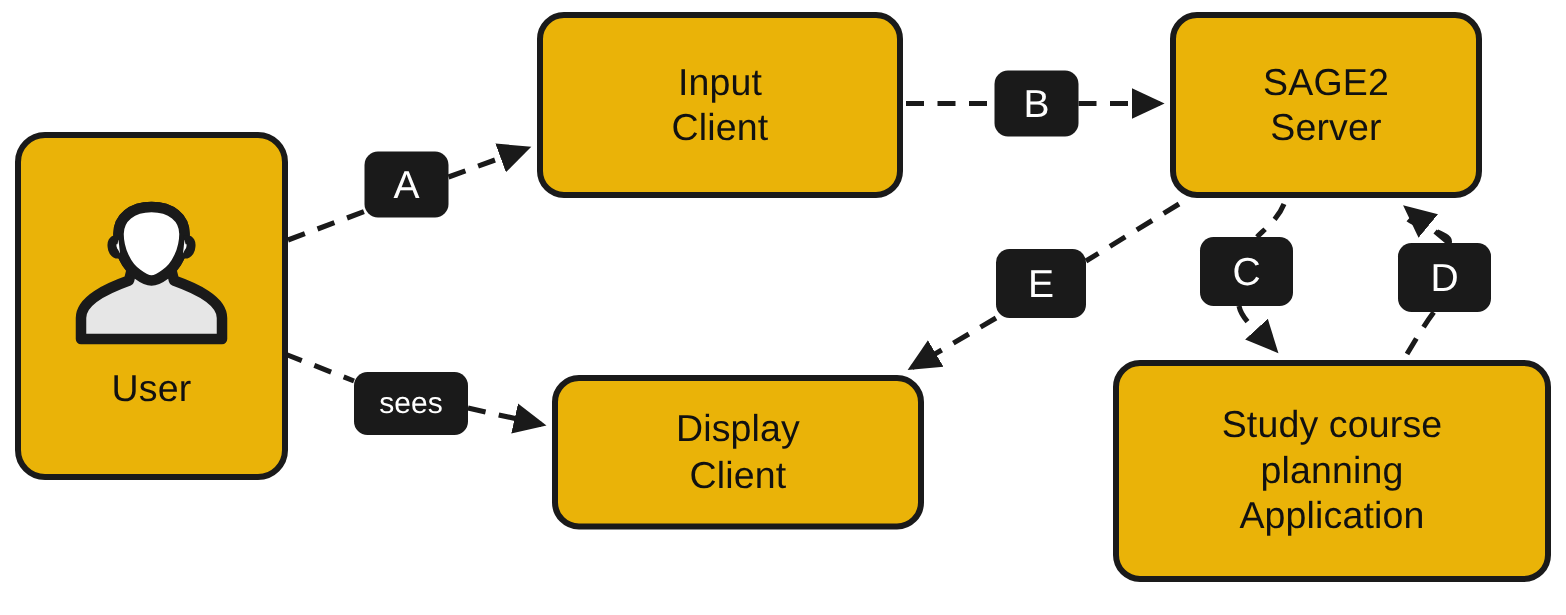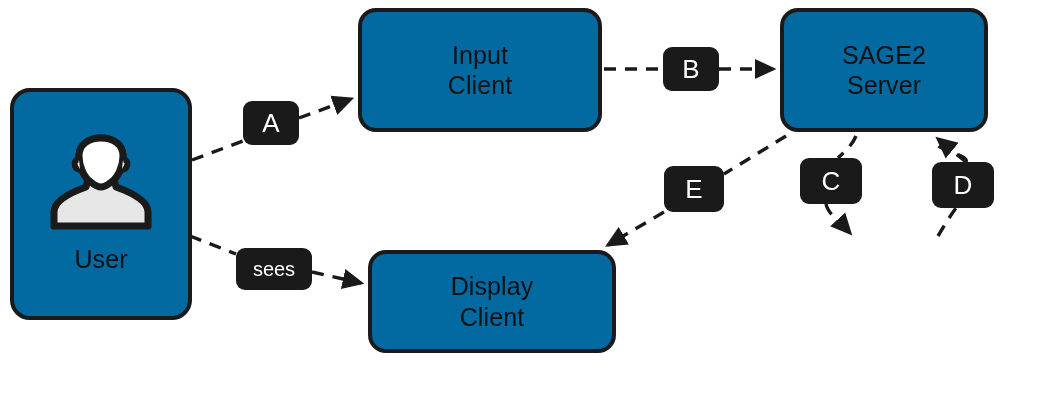--- a/index.html
+++ b/index.html
@@ -18,21 +18,21 @@
   svg#wires {
     position: absolute;
     left: 0; top: 0;
     width: 1044px;
     height: 410px;
     pointer-events: none;
   }
   .node {
     position: absolute;
     box-sizing: border-box;
-    background: #0369a1;
+    background: #eab308;
     border: 4px solid #1a1a1a;
     border-radius: 18px;
     display: flex;
     flex-direction: column;
     align-items: center;
     justify-content: center;
   }
   .node-label {
     text-align: center;
     color: #111111;
@@ -127,20 +127,25 @@
   <div class="node" id="node-sage2-server">
     <div class="node-label">SAGE2
 Server</div>
   </div>
 
   <div class="node" id="node-display-client">
     <div class="node-label">Display
 Client</div>
   </div>
 
+  <div class="node" id="node-study-app">
+    <div class="node-label">Study course
+planning
+Application</div>
+  </div>
 
   <div class="edge-label" id="label-a">A</div>
   <div class="edge-label" id="label-b">B</div>
   <div class="edge-label" id="label-c">C</div>
   <div class="edge-label" id="label-d">D</div>
   <div class="edge-label" id="label-e">E</div>
   <div class="edge-label" id="label-sees">sees</div>
 
 </div>
 

